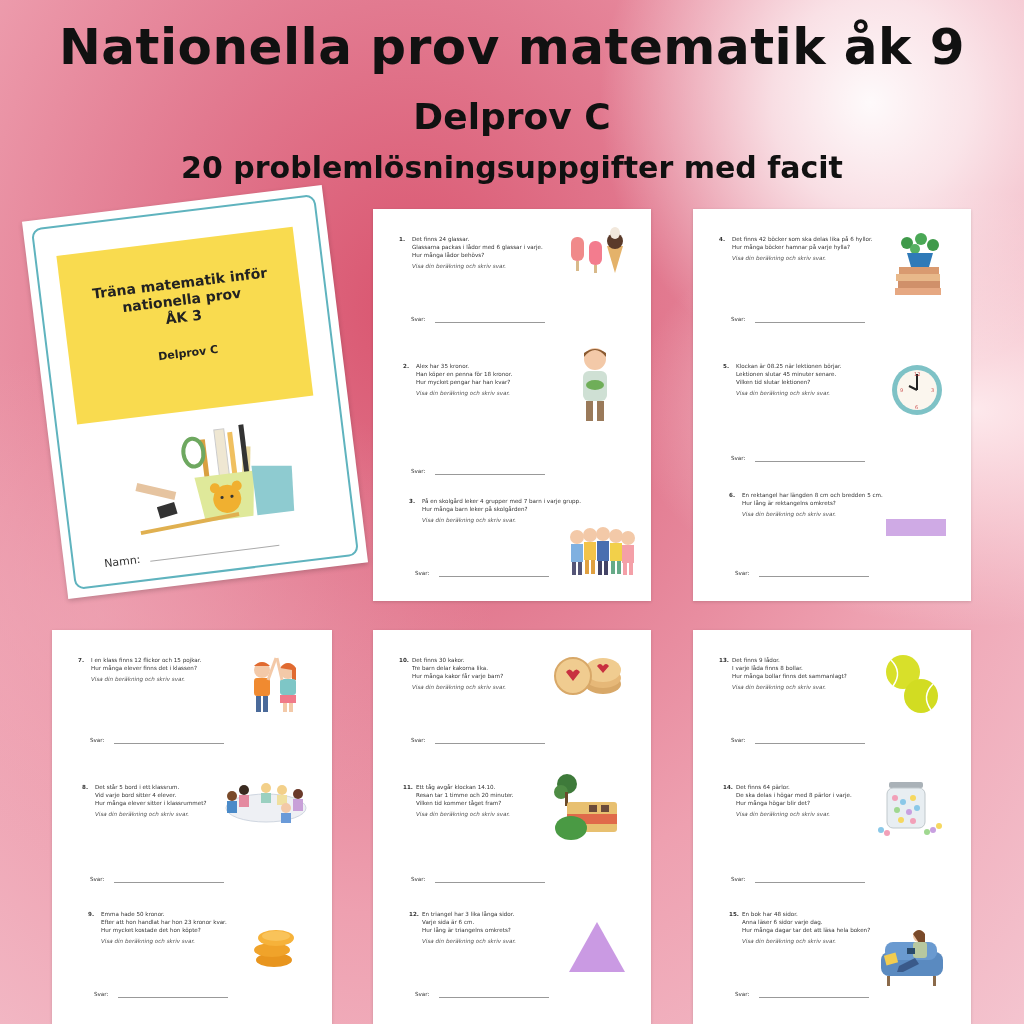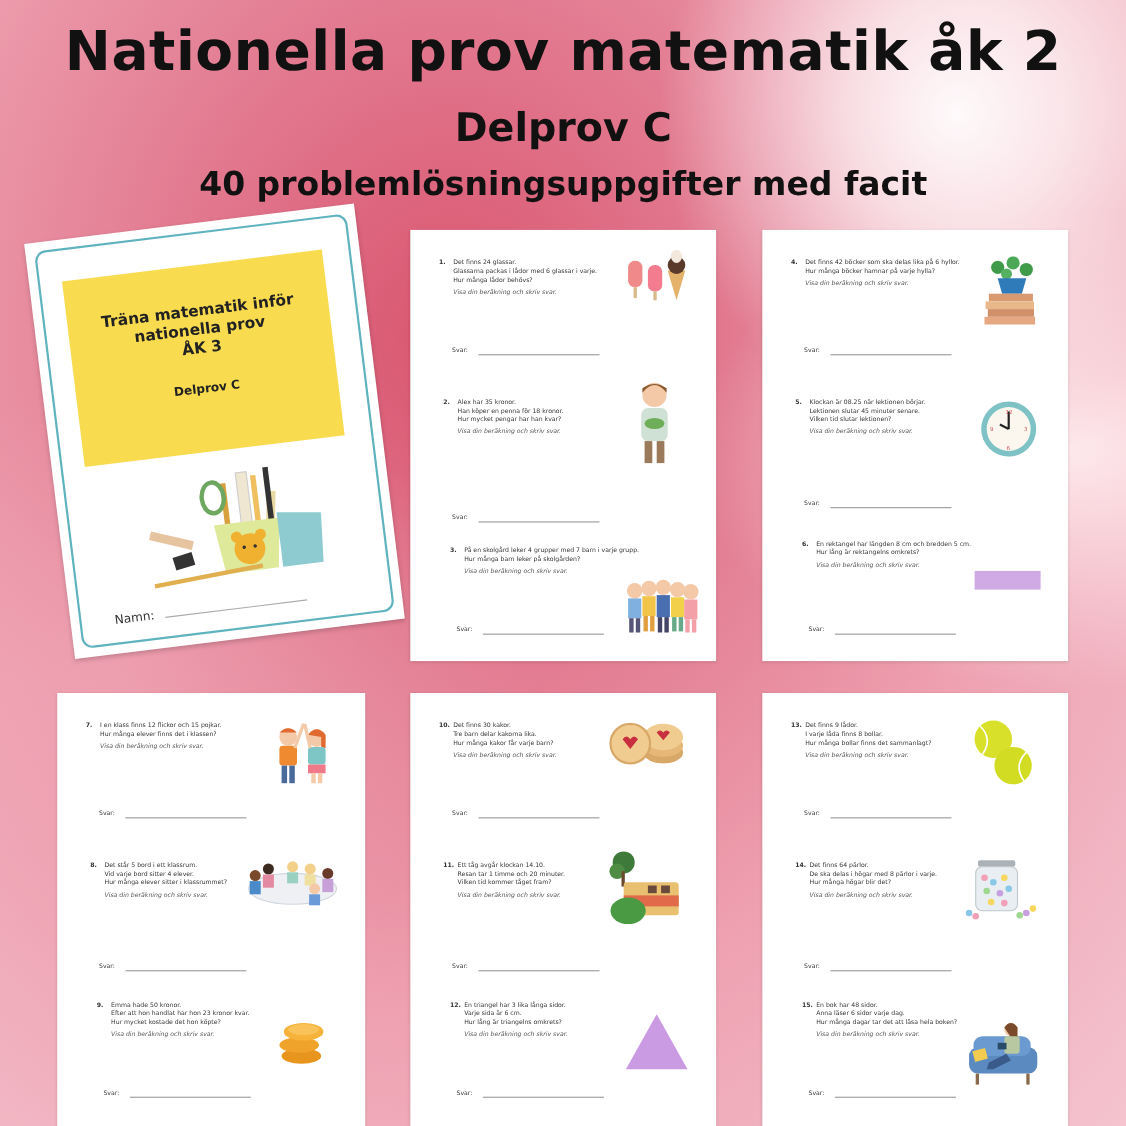--- a/index.html
+++ b/index.html
@@ -39,23 +39,23 @@
   .cover .yellow { position: absolute; left: 30px; top: 38px; width: 238px; height: 170px; background: #f9db4f; text-align: center; }
   .cover .ytitle { margin-top: 34px; font-size: 14px; font-weight: bold; line-height: 1.2; color: #222; }
   .cover .ysub { margin-top: 22px; font-size: 11px; font-weight: bold; color: #222; }
   .cover .namn { position: absolute; left: 40px; bottom: 24px; font-size: 11px; color: #333; }
   .cover .namn .line { display: inline-block; width: 130px; border-bottom: 1px solid #aaa; margin-left: 10px; }
 </style>
 </head>
 <body>
 
 <div class="header">
-  <div class="title">Nationella prov matematik åk 2</div>
+  <div class="title">Nationella prov matematik åk 9</div>
   <div class="subtitle">Delprov C</div>
-  <div class="tagline">40 problemlösningsuppgifter med facit</div>
+  <div class="tagline">20 problemlösningsuppgifter med facit</div>
 </div>
 
 <div class="cover">
   <div class="frame"></div>
   <div class="yellow">
     <div class="ytitle">
       <div>Träna matematik inför</div>
       <div>nationella prov</div>
       <div>ÅK 3</div>
     </div>

